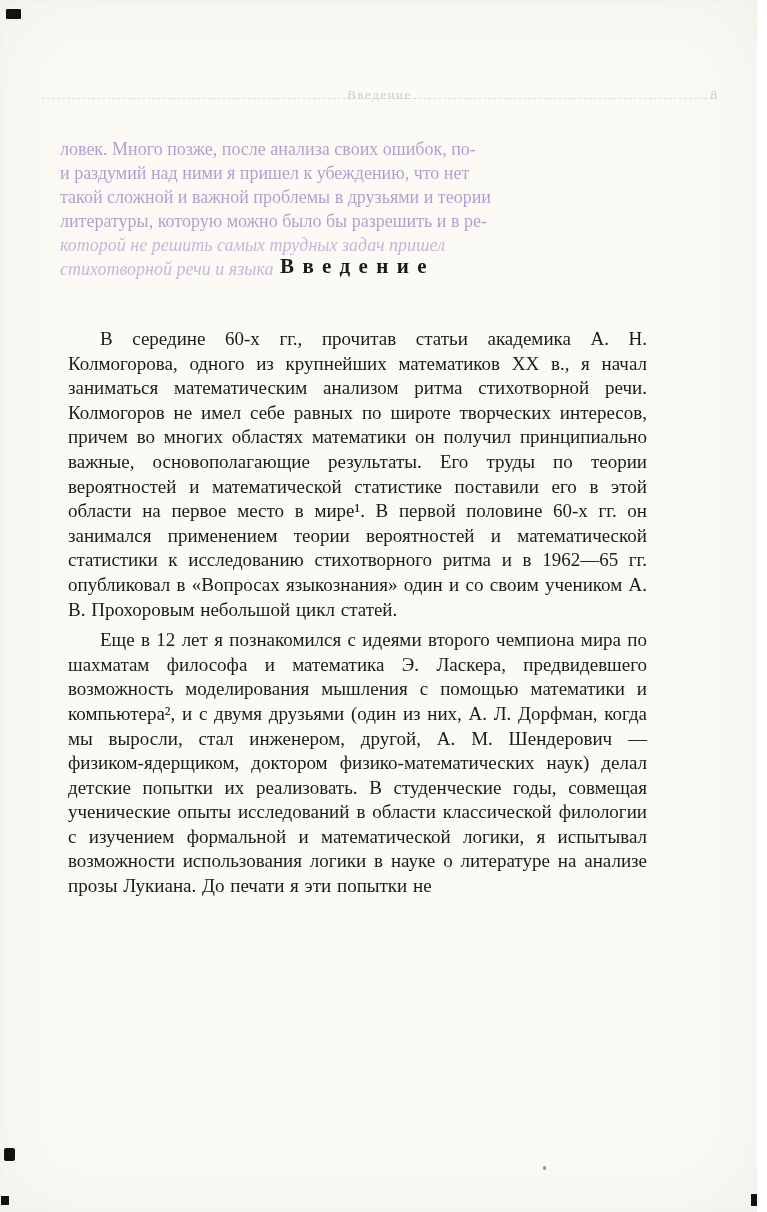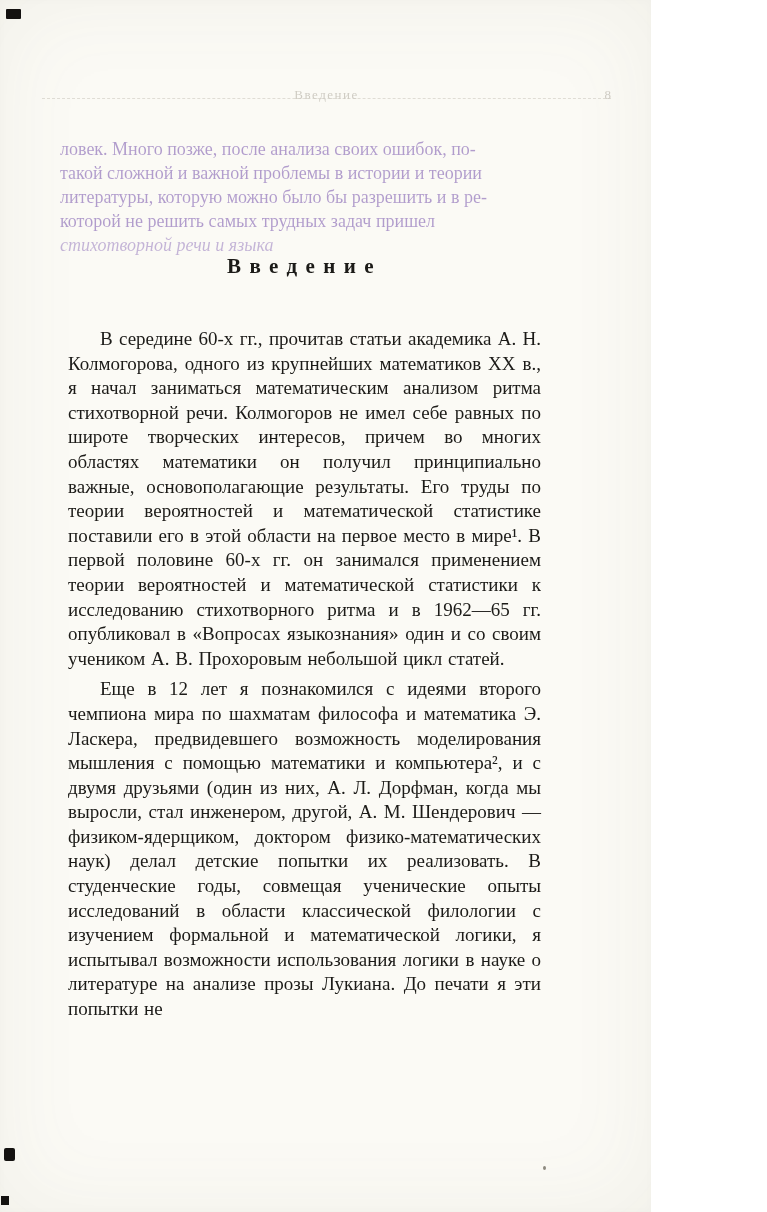--- a/index.html
+++ b/index.html
@@ -1,18 +1,18 @@
 <!DOCTYPE html>
 <html lang="ru"><head>
 <meta charset="utf-8">
 <style>
   html,body{margin:0;padding:0;background:#ffffff;}
   .page{
     position:relative;
-    width:651px;height:1212px;
+    width:757px;height:1212px;
     background:#fbfaf5;
     overflow:hidden;
     font-family:"Liberation Serif","DejaVu Serif",serif;
     color:#1c1b18;
     box-shadow:inset 0 0 90px rgba(120,110,90,0.07), inset 0 0 8px rgba(0,0,0,0.02);
   }
   
   .mark{position:absolute;background:#141210;}
   .mark.tl{left:6px;top:9px;width:15px;height:10px;border-radius:1px;}
   .mark.bl1{left:4px;top:1148px;width:11px;height:13px;border-radius:2px;}
@@ -73,21 +73,22 @@
   <div class="dot"></div>
 
   <div class="header-ghost">
     <span class="rh-rule"></span>
     <span class="rh-text">Введение</span>
     <span class="rh-num">8</span>
   </div>
 
   <div class="ghost-block">
     <div class="ghost-line">ловек. Много позже, после анализа своих ошибок, по-</div>
-    <div class="ghost-line">такой сложной и важной проблемы в истории и теории</div>
+    <div class="ghost-line">и раздумий над ними я пришел к убеждению, что нет</div>
+    <div class="ghost-line">такой сложной и важной проблемы в друзьями и теории</div>
     <div class="ghost-line">литературы, которую можно было бы разрешить и в ре-</div>
     <div class="ghost-line">которой не решить самых трудных задач пришел</div>
     <div class="ghost-line">стихотворной речи и языка</div>
   </div>
 
   <div class="content">
     <h1 class="heading">Введение</h1>
     <p class="para">В середине 60-х гг., прочитав статьи академика А. Н. Колмогорова, одного из крупнейших математиков XX в., я начал заниматься математическим анализом ритма стихотворной речи. Колмогоров не имел себе равных по широте творческих интересов, причем во многих областях математики он получил принципиально важные, основополагающие результаты. Его труды по теории вероятностей и математической статистике поставили его в этой области на первое место в мире¹. В первой половине 60-х гг. он занимался применением теории вероятностей и математической статистики к исследованию стихотворного ритма и в 1962—65 гг. опубликовал в «Вопросах языкознания» один и со своим учеником А. В. Прохоровым небольшой цикл статей.</p>
     <p class="para">Еще в 12 лет я познакомился с идеями второго чемпиона мира по шахматам философа и математика Э. Ласкера, предвидевшего возможность моделирования мышления с помощью математики и компьютера², и с двумя друзьями (один из них, А. Л. Дорфман, когда мы выросли, стал инженером, другой, А. М. Шендерович — физиком-ядерщиком, доктором физико-математических наук) делал детские попытки их реализовать. В студенческие годы, совмещая ученические опыты исследований в области классической филологии с изучением формальной и математической логики, я испытывал возможности использования логики в науке о литературе на анализе прозы Лукиана. До печати я эти попытки не</p>
   </div>

